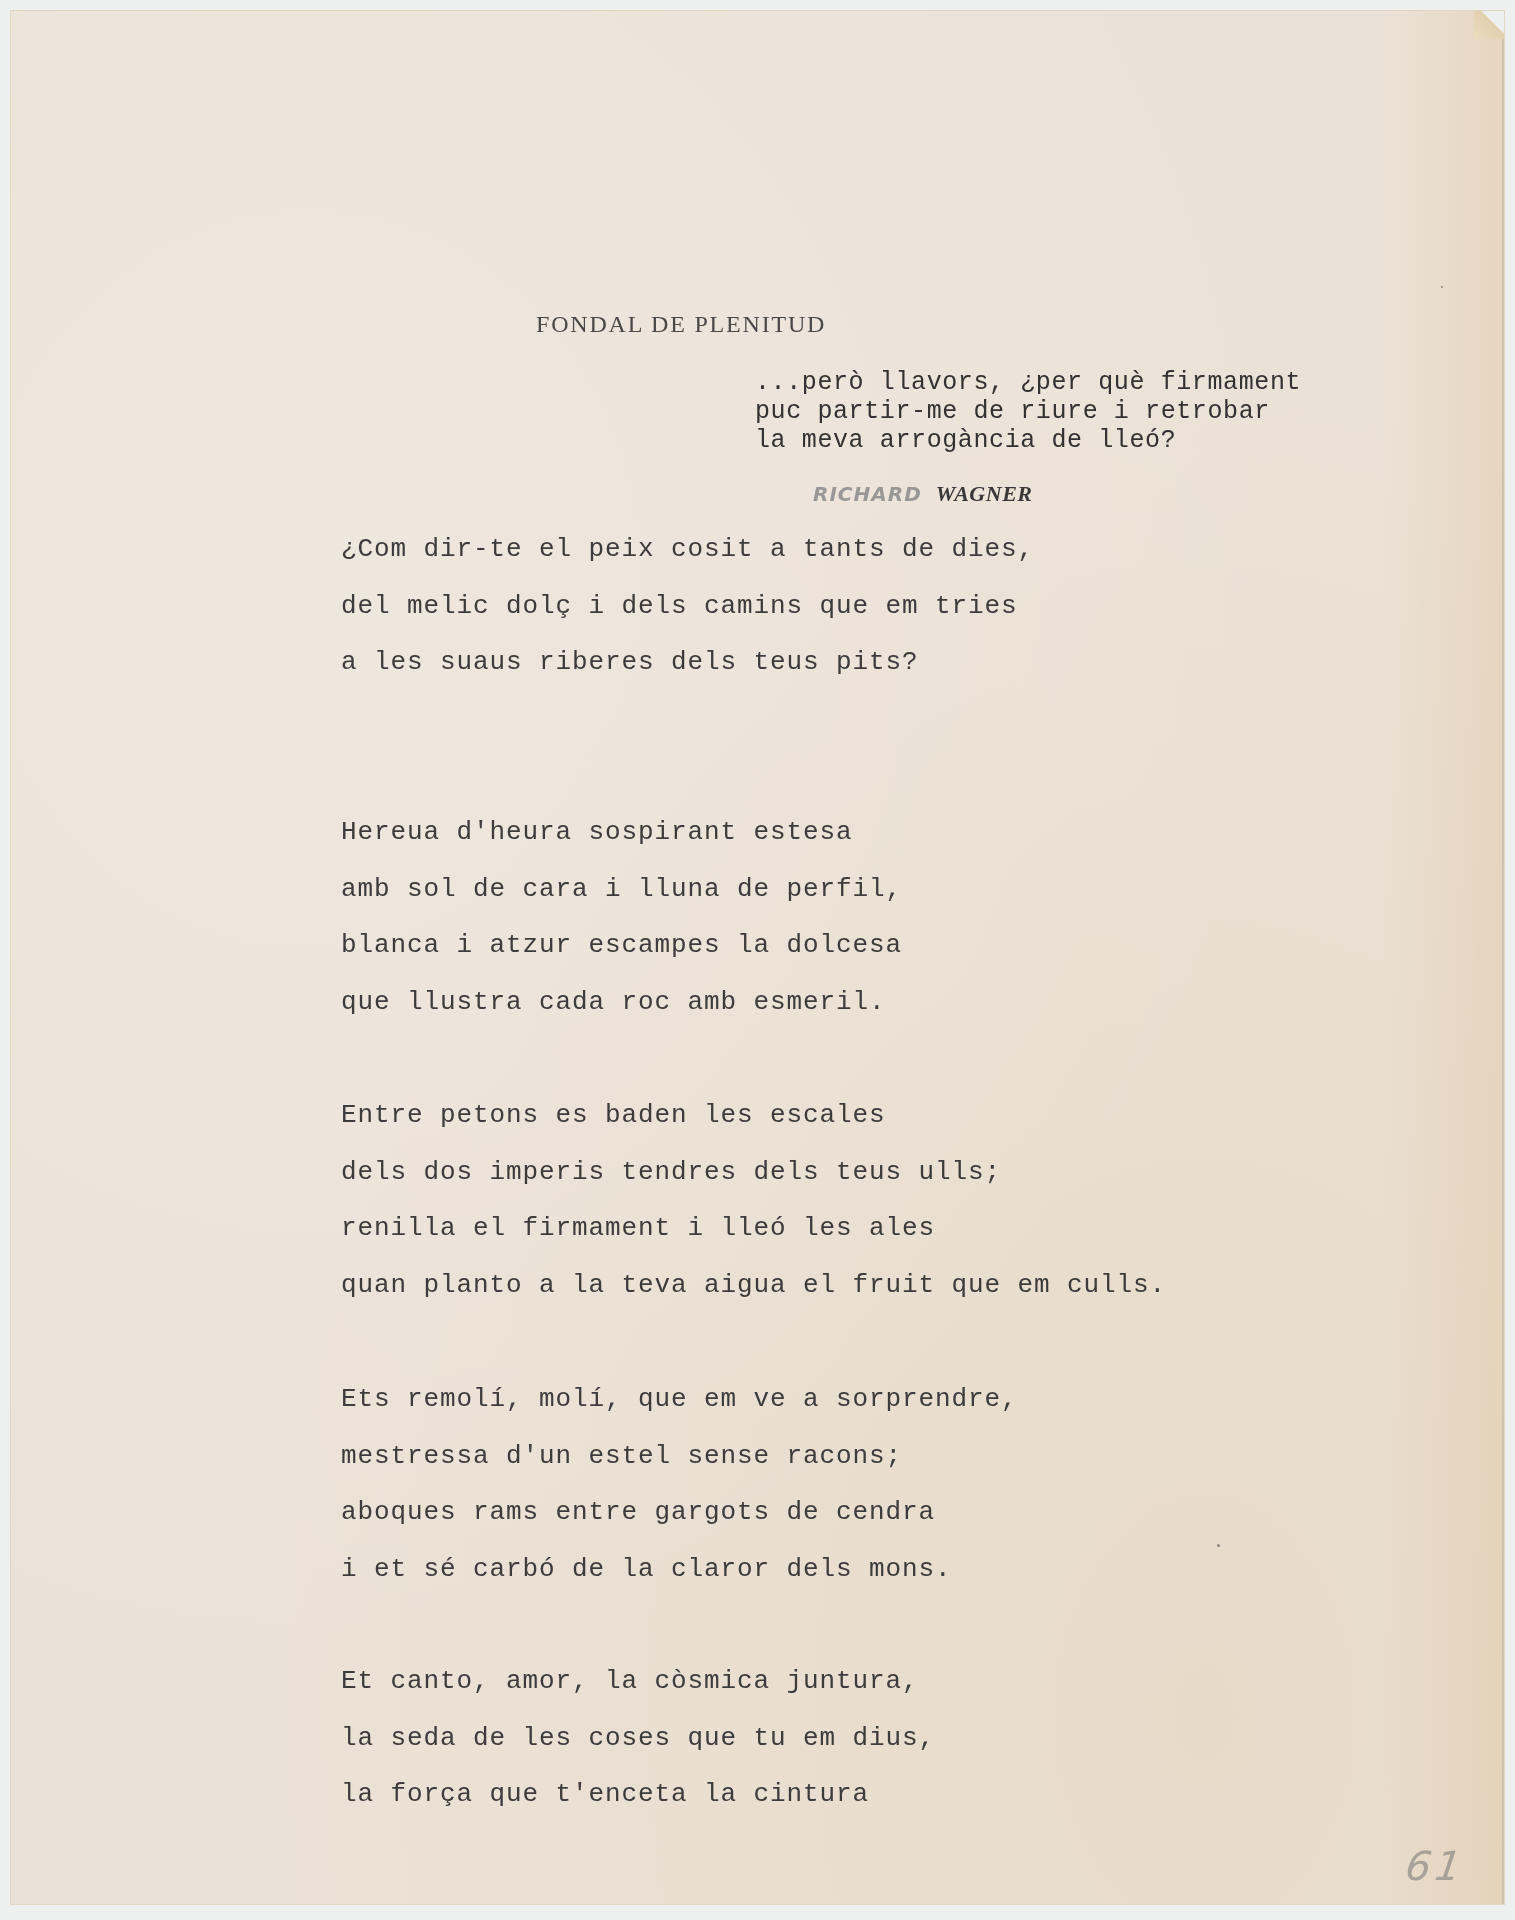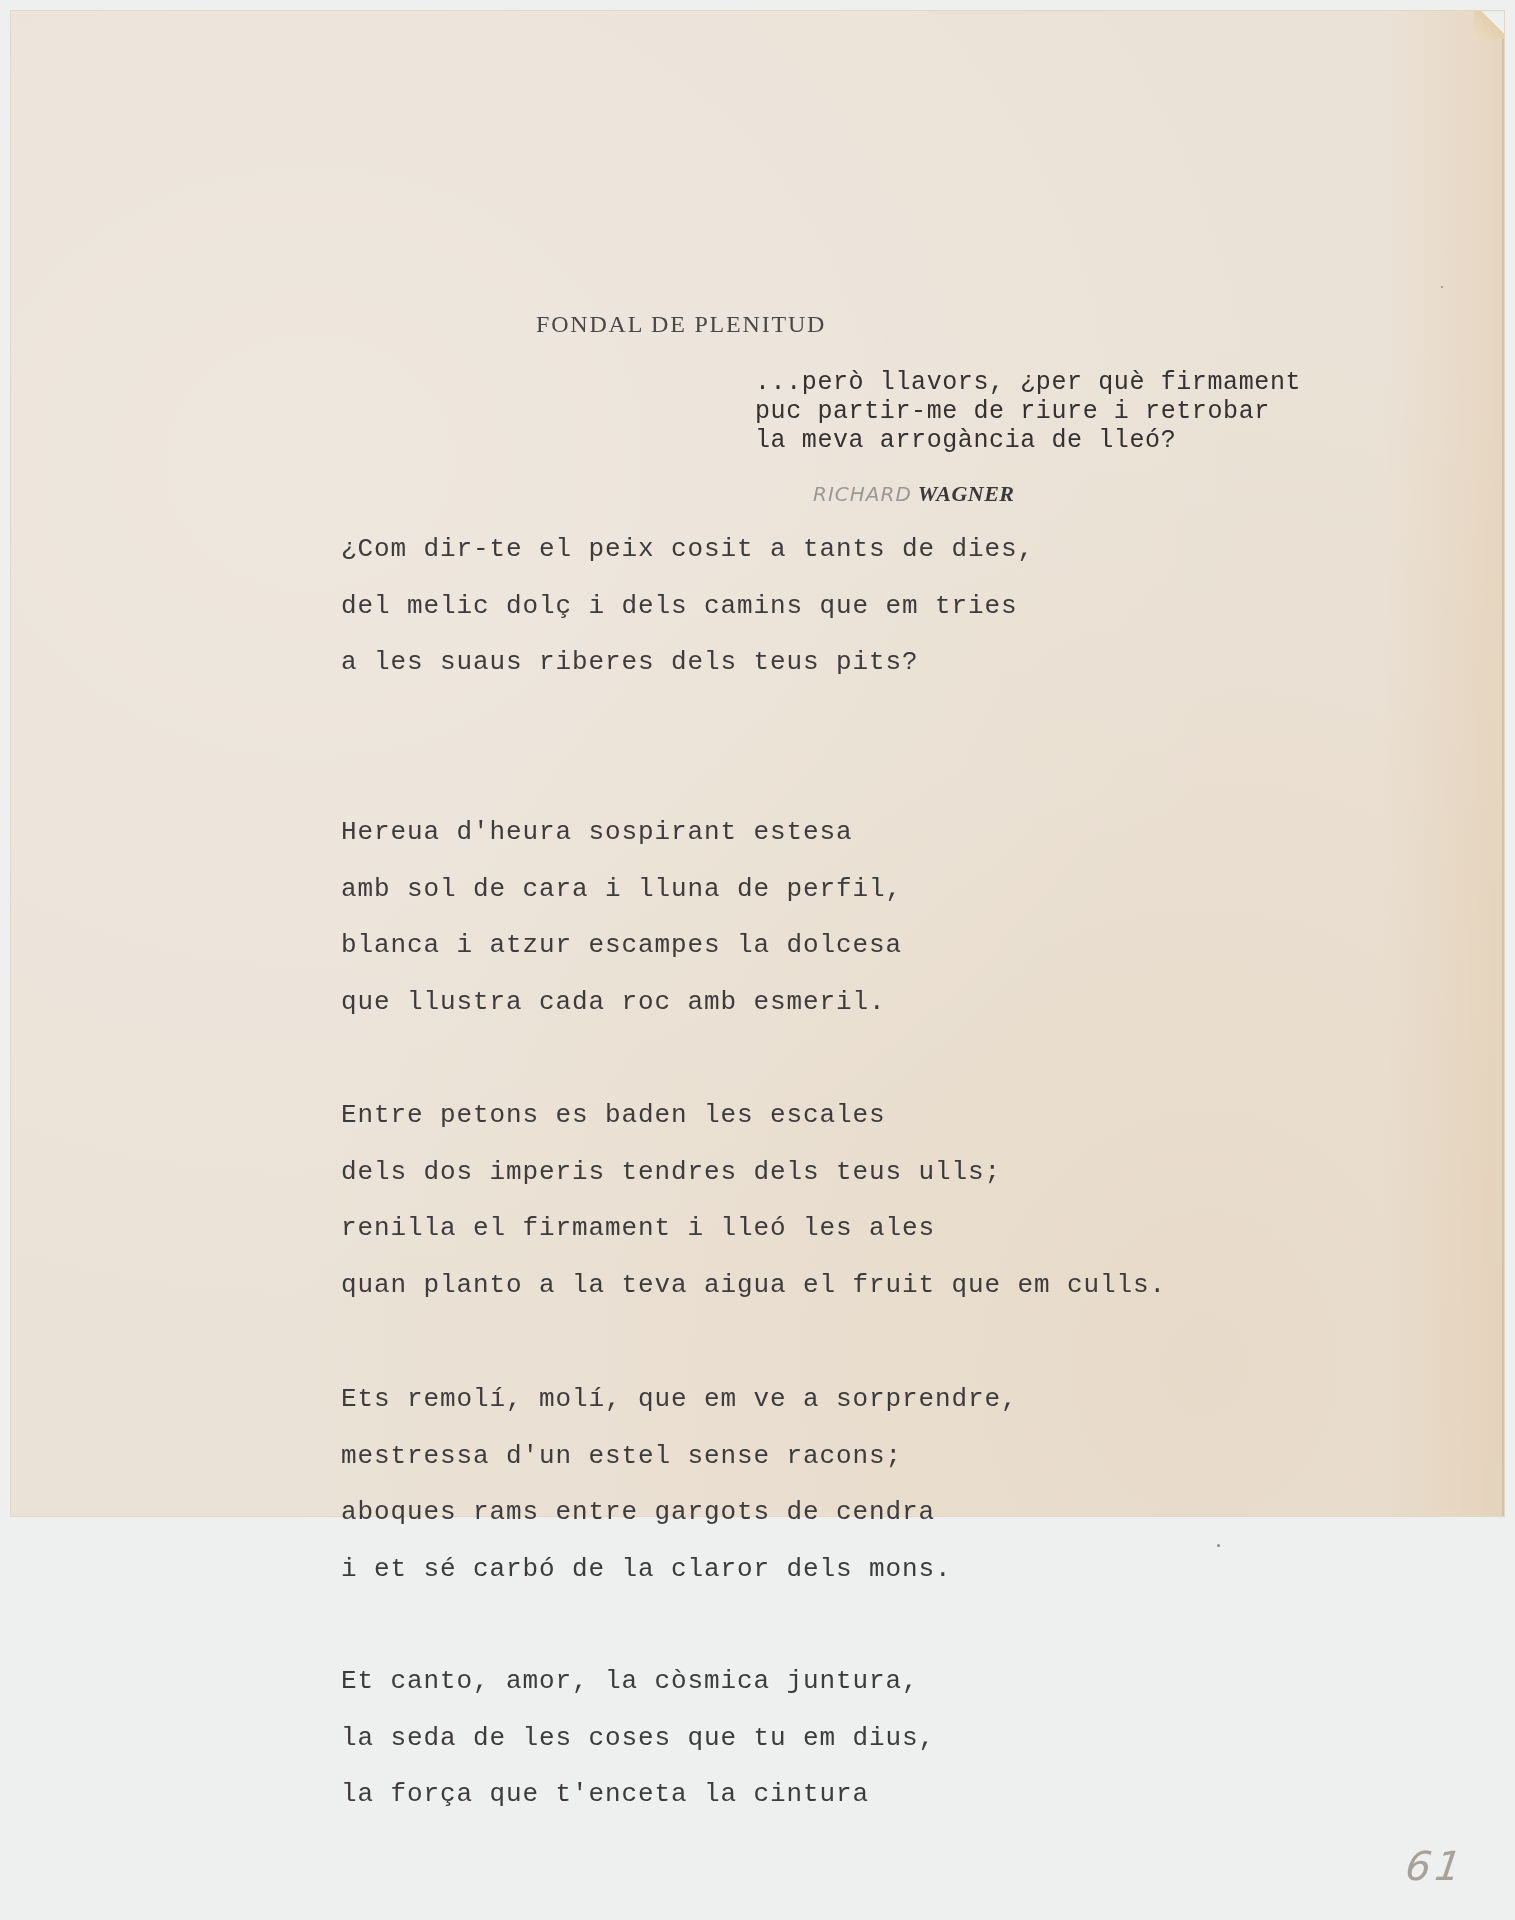--- a/index.html
+++ b/index.html
@@ -8,21 +8,21 @@
       width: 1515px;
       height: 1920px;
       background: #eef0ef;
       overflow: hidden;
     }
     .page {
       position: absolute;
       left: 11px;
       top: 11px;
       width: 1491px;
-      height: 1505px;
+      height: 1893px;
       background: #ebe2d7;
       background-image:
         radial-gradient(ellipse at 20% 30%, rgba(255,255,255,0.18), transparent 60%),
         radial-gradient(ellipse at 80% 90%, rgba(220,195,160,0.25), transparent 55%),
         linear-gradient(90deg, rgba(230,210,180,0.0) 0%, rgba(230,210,180,0.0) 92%, rgba(225,200,165,0.45) 100%);
       box-shadow: 0 0 0 1px #e2d6c4;
       border-right: 2px solid #cfc3b0;
     }
     .corner-fold {
       position: absolute;
@@ -58,21 +58,22 @@
       left: 802px;
       top: 470px;
       font-size: 22px;
     }
     .attribution .hand {
       font-family: "DejaVu Sans", sans-serif;
       font-style: italic;
       font-size: 20px;
       color: #9a9896;
       letter-spacing: 1px;
-      margin-right: 6px;
+      margin-right: 14px;
+      font-weight: bold;
     }
     .attribution .name {
       font-family: "Liberation Serif", "DejaVu Serif", serif;
       font-weight: bold;
       font-size: 22px;
       color: #3a3838;
       letter-spacing: 0.5px;
       font-style: italic;
     }
     .stanza {

